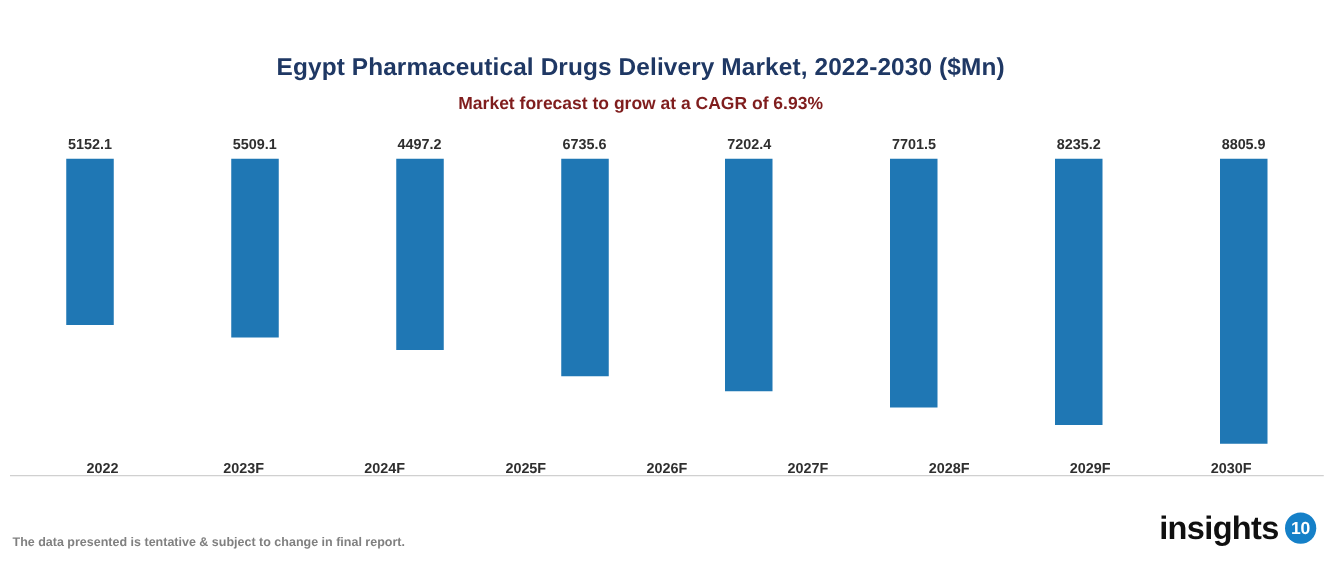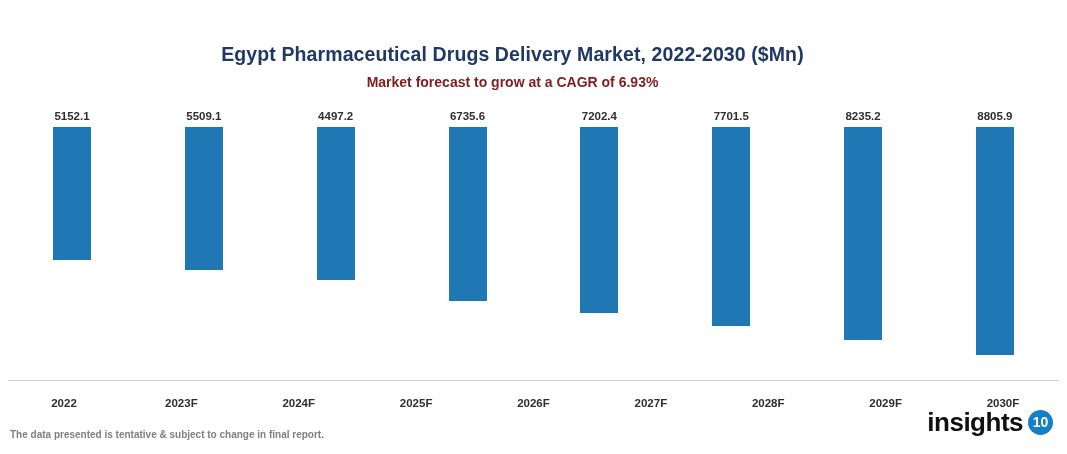--- a/index.html
+++ b/index.html
@@ -93,25 +93,25 @@
   }
   .bar-rect {
     width: 38px;
     background: #1f77b4;
   }
 
   
   .cats {
     position: absolute;
     left: 0;
-    top: 396px;
+    top: 368px;
     width: 1067px;
     display: flex;
     justify-content: space-between;
-    padding: 0 18px;
+    padding: 0 36px;
     box-sizing: border-box;
   }
   .cat-slot {
     width: 92px;
     text-align: center;
     font-size: 11.5px;
     font-weight: bold;
     color: #2f2f2f;
     line-height: 14px;
   }

